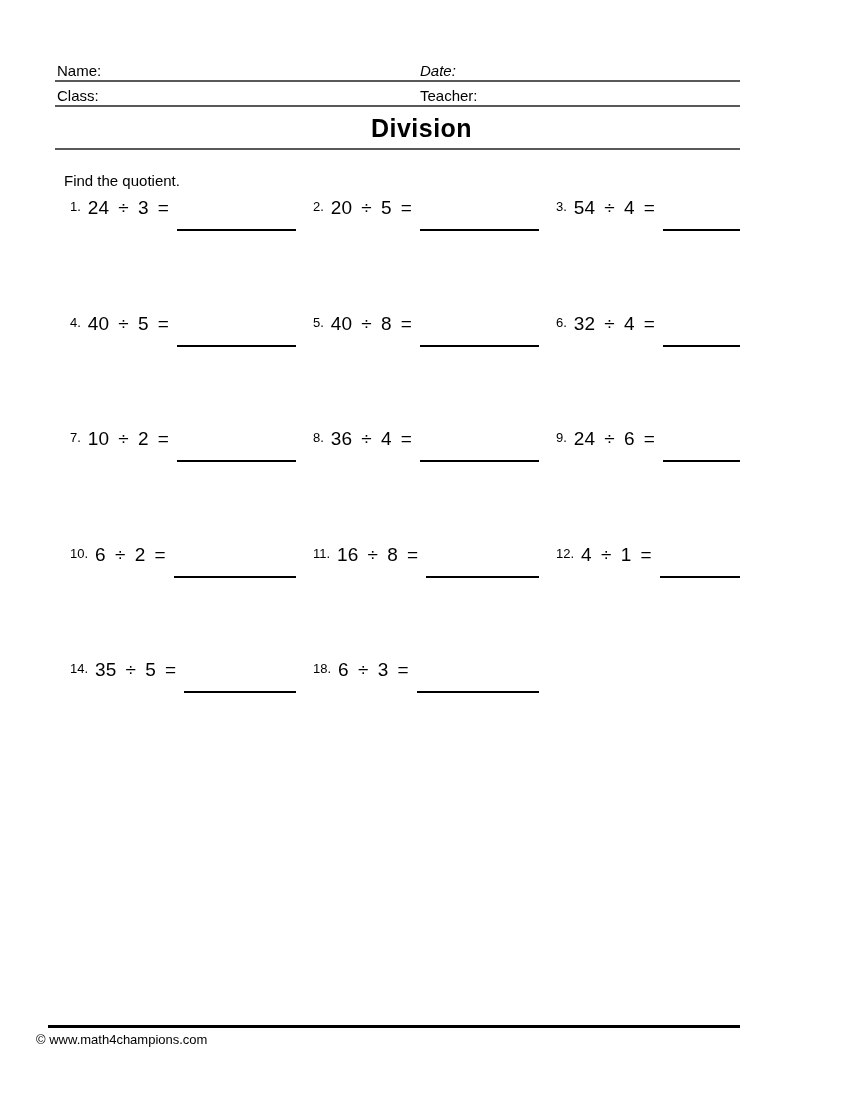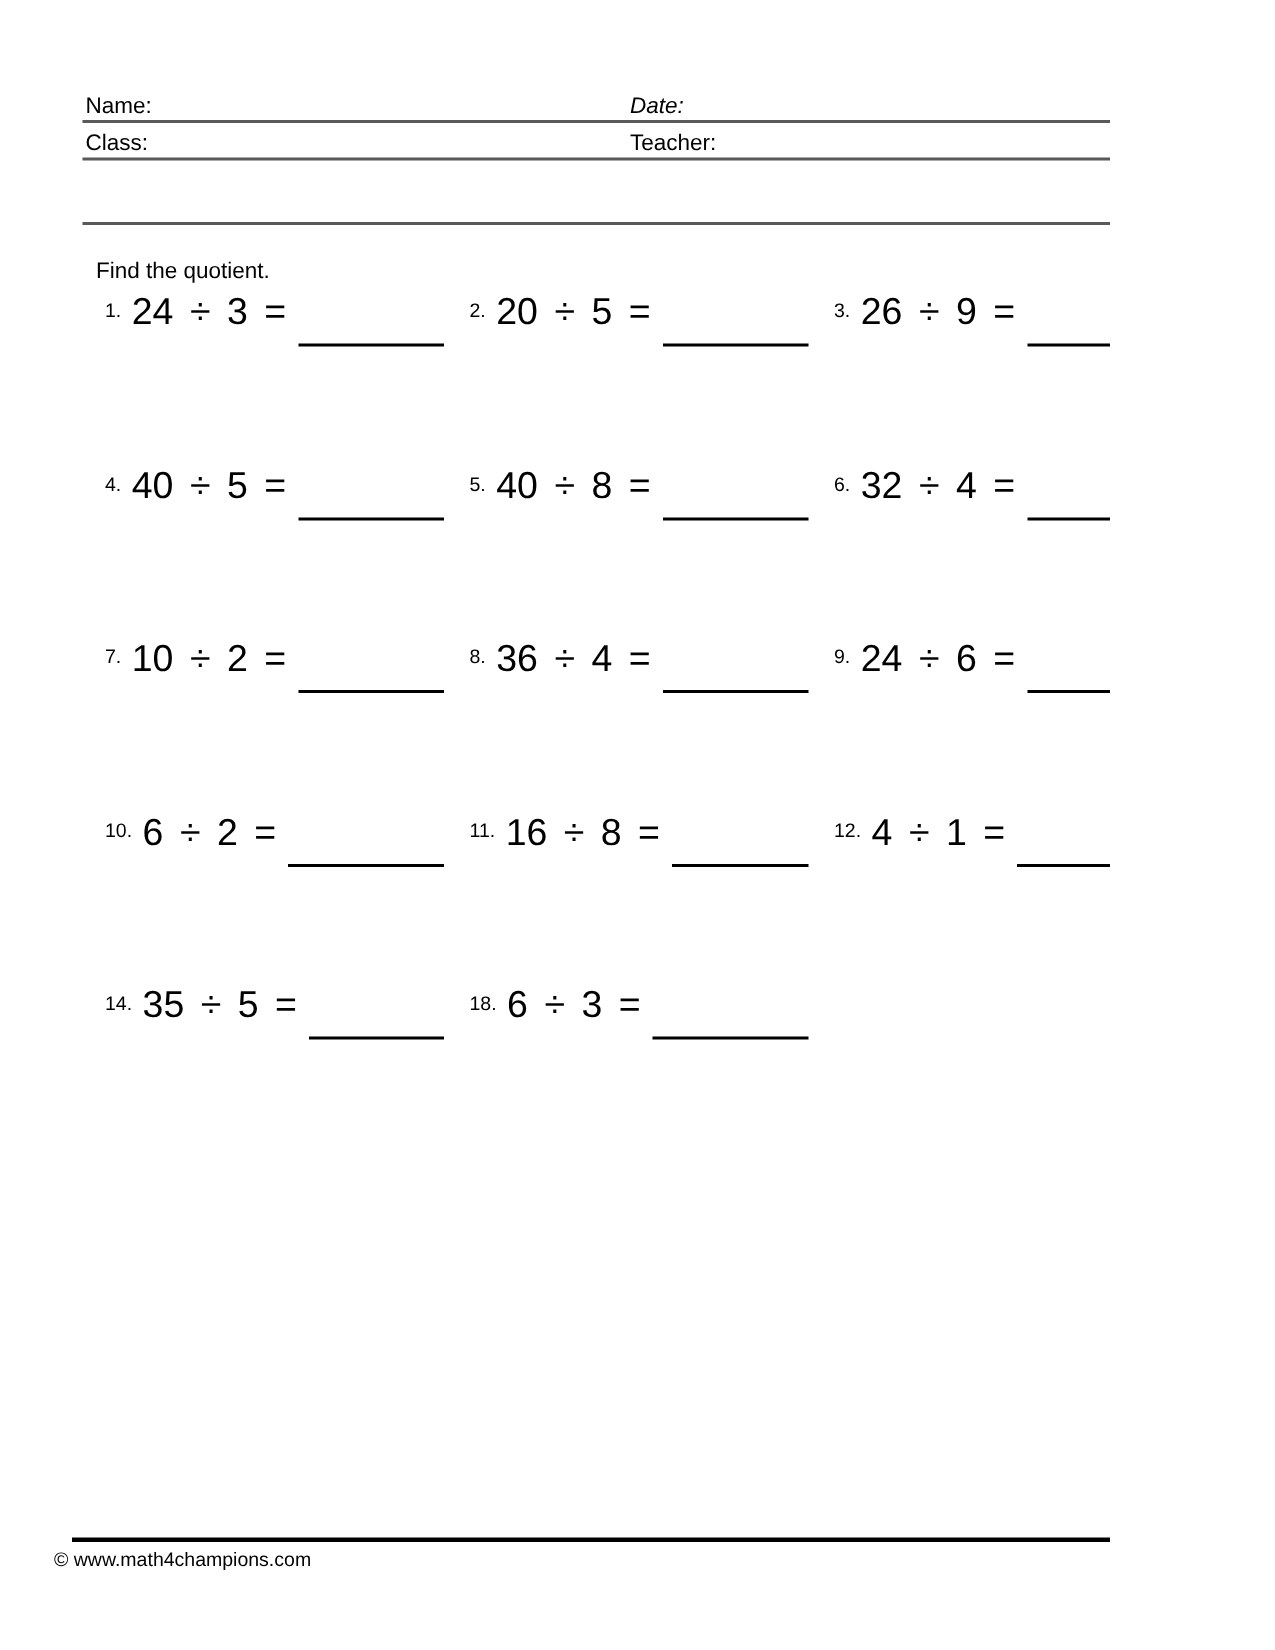--- a/index.html
+++ b/index.html
@@ -63,21 +63,21 @@
     white-space: nowrap;
   }
   .pnum {
     font-size: 13px;
     line-height: 15px;
     padding-top: 3px;
     margin-right: 7px;
     flex: 0 0 auto;
   }
   .expr {
-    font-size: 25px;
+    font-size: 19px;
     line-height: 24px;
     word-spacing: 4px;
     flex: 0 0 auto;
   }
   .answer-line {
     flex: 1 1 auto;
     min-width: 40px;
     height: 33px;
     margin-left: 8px;
     border-bottom: 2px solid #000000;
@@ -103,39 +103,40 @@
 <div class="page">
 
   <span class="abs hdr-label" style="left:57px; top:62px;">Name:</span>
   <span class="abs hdr-label" style="left:420px; top:62px;font-style:italic;">Date:</span>
   <div class="abs rule-gray" style="left:55px; top:80px; width:731px;"></div>
 
   <span class="abs hdr-label" style="left:57px; top:87px;">Class:</span>
   <span class="abs hdr-label" style="left:420px; top:87px;">Teacher:</span>
   <div class="abs rule-gray" style="left:55px; top:105px; width:731px;"></div>
 
+  <div class="abs title">Division</div>
   <div class="abs rule-gray" style="left:55px; top:148px; width:733px;"></div>
 
   <div class="abs instruction">Find the quotient.</div>
 
   <div class="abs problems-grid">
 
     <div class="problem">
       <span class="pnum">1.</span>
       <span class="expr">24 ÷ 3 =</span>
       <span class="answer-line"></span>
     </div>
     <div class="problem">
       <span class="pnum">2.</span>
       <span class="expr">20 ÷ 5 =</span>
       <span class="answer-line"></span>
     </div>
     <div class="problem">
       <span class="pnum">3.</span>
-      <span class="expr">26 ÷ 9 =</span>
+      <span class="expr">54 ÷ 4 =</span>
       <span class="answer-line"></span>
     </div>
 
     <div class="problem">
       <span class="pnum">4.</span>
       <span class="expr">40 ÷ 5 =</span>
       <span class="answer-line"></span>
     </div>
     <div class="problem">
       <span class="pnum">5.</span>

